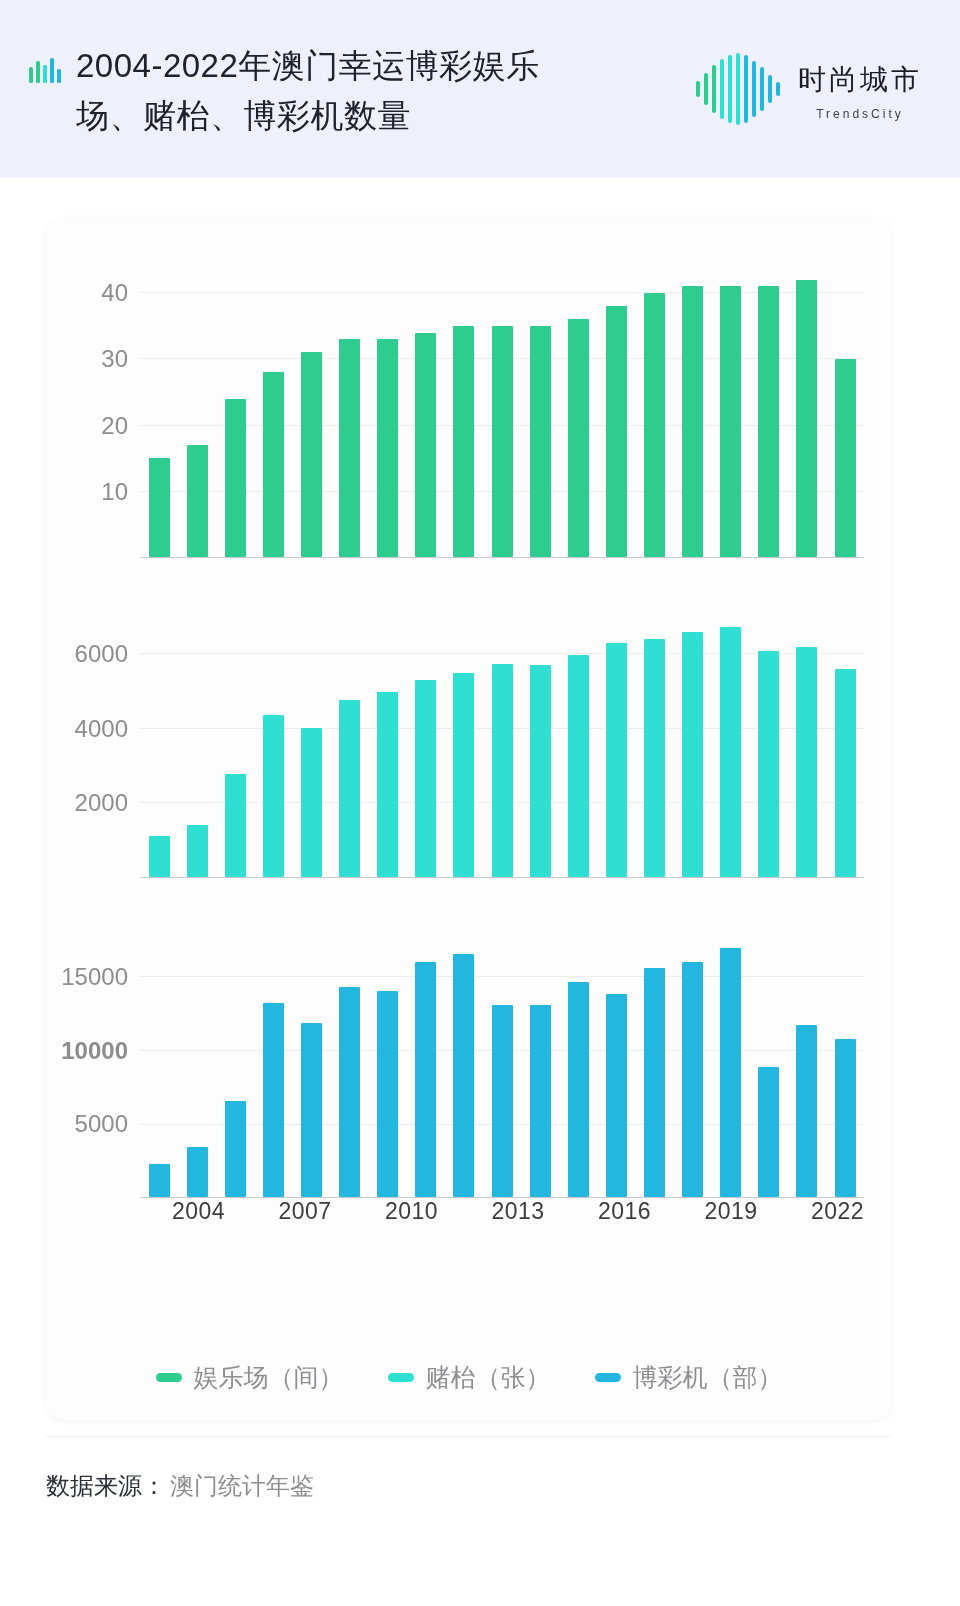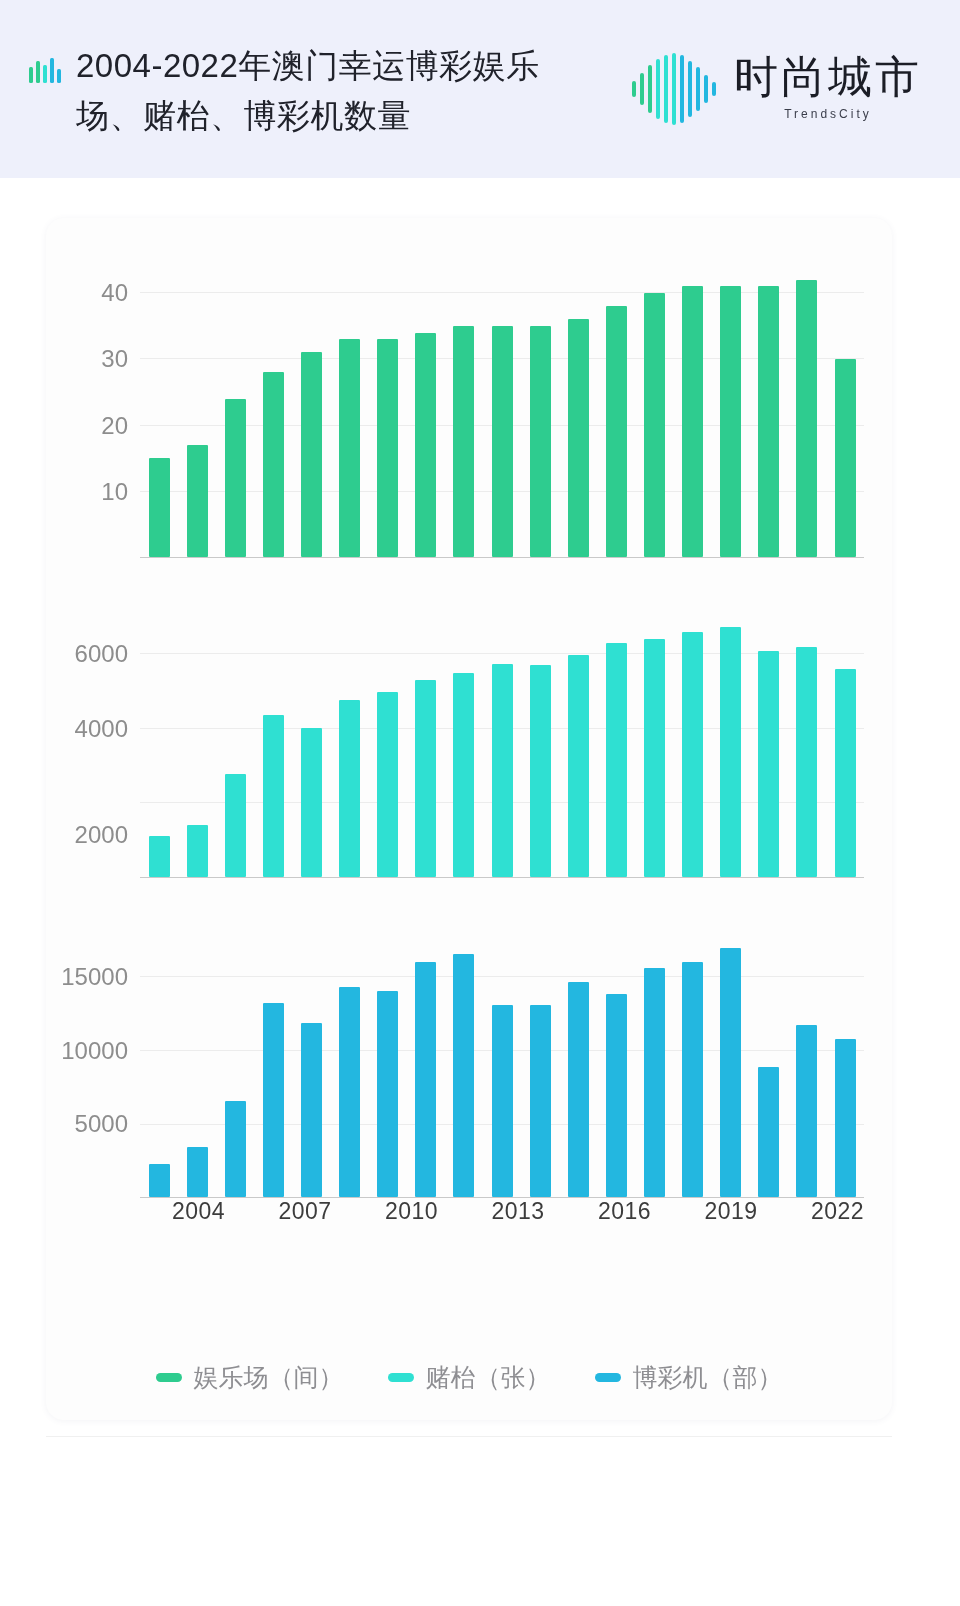--- a/index.html
+++ b/index.html
@@ -62,25 +62,25 @@
     width: 94px;
     height: 76px;
     margin-right: 10px;
   }
   .brand-text {
     display: flex;
     flex-direction: column;
     align-items: center;
   }
   .brand-name {
-    font-size: 44px;
+    font-size: 28px;
     line-height: 46px;
     color: #1b1d26;
     letter-spacing: 3px;
-    font-family: Liberation Mono, monospace;
+    font-family: Liberation Serif, serif;
   }
   .brand-sub {
     font-size: 12px;
     letter-spacing: 3px;
     color: #3a3d4a;
     margin-top: 4px;
   }
   
   .card {
     position: absolute;
@@ -346,21 +346,21 @@
               </div>
               <div class="bar-slot">
                 <div class="bar" title="2022: 30" style="height: 66.6667%; background: rgb(46, 204, 143);"></div>
               </div>
             </div>
           </div>
       </div>
       <div class="panel panel-2">
         <div class="plot" id="plot-1">
             <div class="gridline" style="bottom: 27.3973%;"></div>
-            <div class="ytick" style="bottom: auto; top: 72.6027%; margin-top: 32px;">2000</div>
+            <div class="ytick" style="bottom: auto; top: 72.6027%;">2000</div>
             <div class="gridline" style="bottom: 54.7945%;"></div>
             <div class="ytick" style="bottom: auto; top: 45.2055%;">4000</div>
             <div class="gridline" style="bottom: 82.1918%;"></div>
             <div class="ytick" style="bottom: auto; top: 17.8082%;">6000</div>
             <div class="axis-base"></div>
             <div class="bars">
               <div class="bar-slot">
                 <div class="bar" title="2004: 1092" style="height: 14.9589%; background: rgb(47, 224, 210);"></div>
               </div>
               <div class="bar-slot">
@@ -418,21 +418,21 @@
                 <div class="bar" title="2022: 5602" style="height: 76.7397%; background: rgb(47, 224, 210);"></div>
               </div>
             </div>
           </div>
       </div>
       <div class="panel panel-3">
         <div class="plot" id="plot-2">
             <div class="gridline" style="bottom: 27.027%;"></div>
             <div class="ytick" style="bottom: auto; top: 72.973%;">5000</div>
             <div class="gridline" style="bottom: 54.0541%;"></div>
-            <div class="ytick" style="bottom: auto; top: 45.9459%;">10000</div>
+            <div class="ytick" style="bottom: auto; top: 45.9459%; font-weight: bold;">10000</div>
             <div class="gridline" style="bottom: 81.0811%;"></div>
             <div class="ytick" style="bottom: auto; top: 18.9189%;">15000</div>
             <div class="axis-base"></div>
             <div class="bars">
               <div class="bar-slot">
                 <div class="bar" title="2004: 2254" style="height: 12.1838%; background: rgb(35, 183, 224);"></div>
               </div>
               <div class="bar-slot">
                 <div class="bar" title="2005: 3421" style="height: 18.4919%; background: rgb(35, 183, 224);"></div>
               </div>
@@ -526,14 +526,18 @@
         </div>
         <div class="legend-item">
           <span class="legend-dot" style="background: rgb(35, 183, 224);"></span>
           <span class="legend-label">博彩机（部）</span>
         </div>
       </div>
   </div>
 
   <div class="divider"></div>
 
+  <div class="footer">
+    <span class="footer-label">数据来源：</span>
+    <span class="footer-value">澳门统计年鉴</span>
+  </div>
 
 </div>
 
 </body></html>

